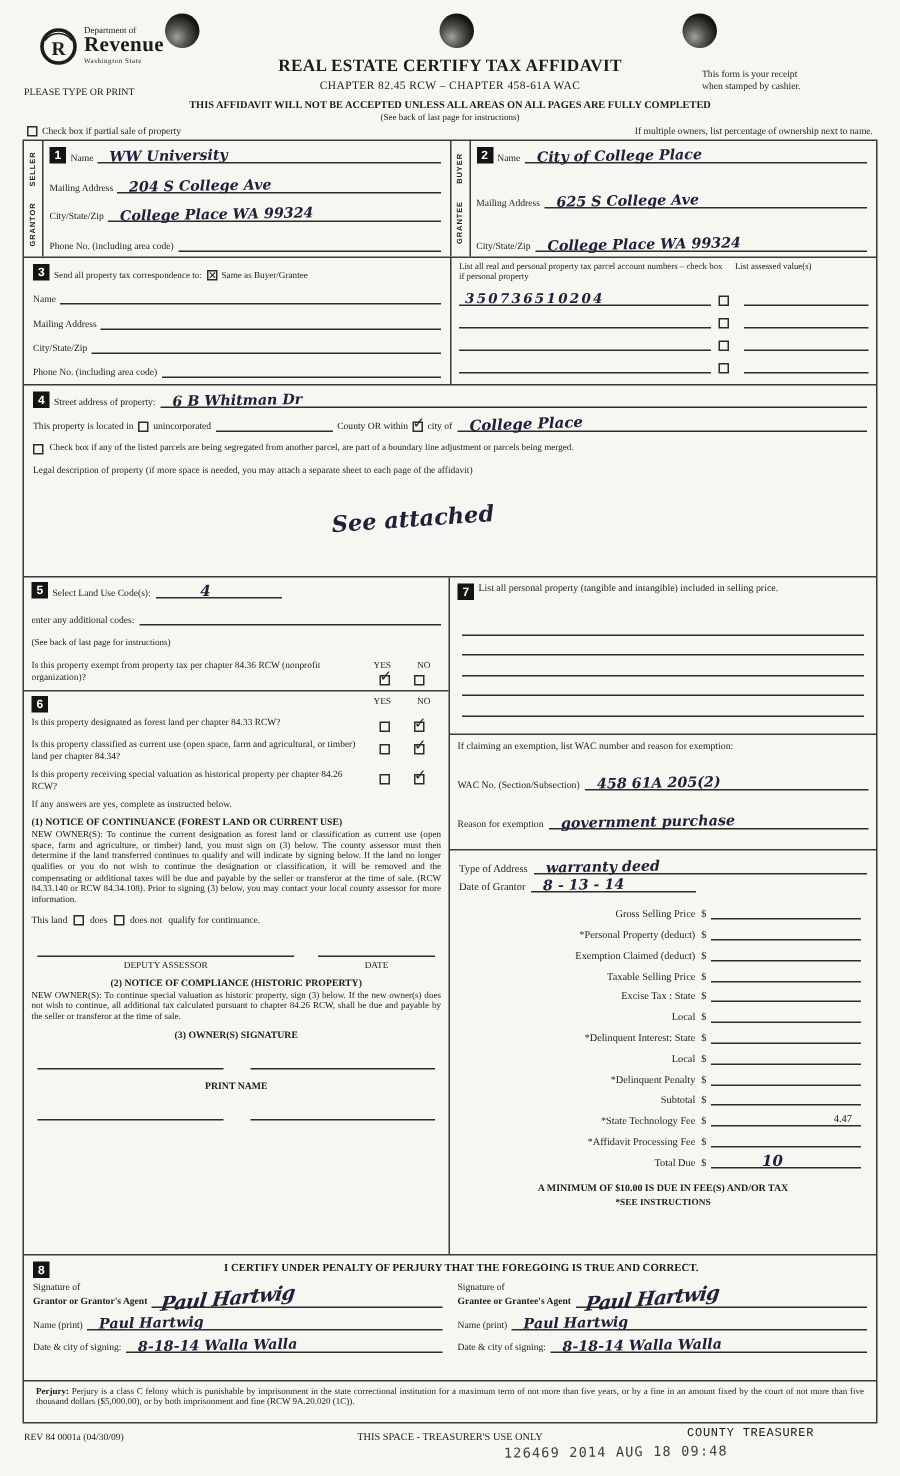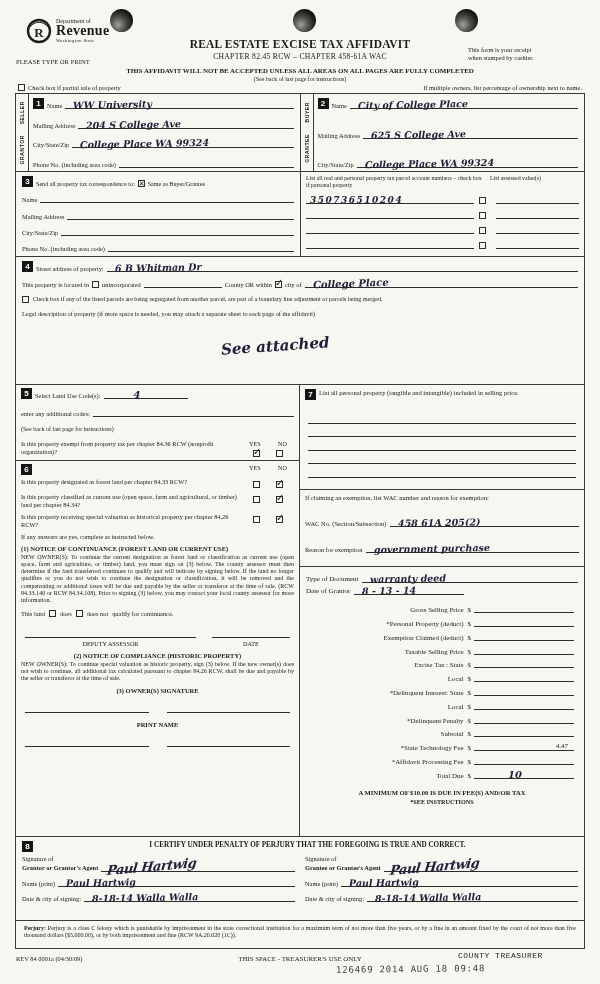--- a/index.html
+++ b/index.html
@@ -143,21 +143,21 @@
       </svg>
     </span>
     <span class="logo-text">
       <div class="lt1">Department of</div>
       <div class="lt2">Revenue</div>
       <div class="lt3">Washington State</div>
     </span>
   </div>
 
   <div class="title-block">
-    <div class="t1">REAL ESTATE EXCISE TAX AFFIDAVIT</div>
+    <div class="t1">REAL ESTATE CERTIFY TAX AFFIDAVIT</div>
     <div class="t2">CHAPTER 82.45 RCW – CHAPTER 458-61A WAC</div>
   </div>
 
   <div class="receipt">
     <div>This form is your receipt</div>
     <div>when stamped by cashier.</div>
   </div>
 
   <div class="ptop">PLEASE TYPE OR PRINT</div>
   <div class="warn">THIS AFFIDAVIT WILL NOT BE ACCEPTED UNLESS ALL AREAS ON ALL PAGES ARE FULLY COMPLETED</div>
@@ -449,21 +449,21 @@
             <span class="wlbl">Reason for exemption</span>
             <span class="line">
                 <span class="hw">government purchase</span>
               </span>
           </div>
         </div>
         <div class="hrline"></div>
 
         <div class="moneysec">
           <div class="typerow">
-            <span class="typelbl">Type of Document</span>
+            <span class="typelbl">Type of Address</span>
             <span class="line">
                 <span class="hw">warranty deed</span>
               </span>
           </div>
           <div class="typerow">
             <span class="typelbl">Date of Grantor</span>
             <span class="line" style="max-width:130px">
                 <span class="hw">8 - 13 - 14</span>
               </span>
             <span style="flex:1"></span>

